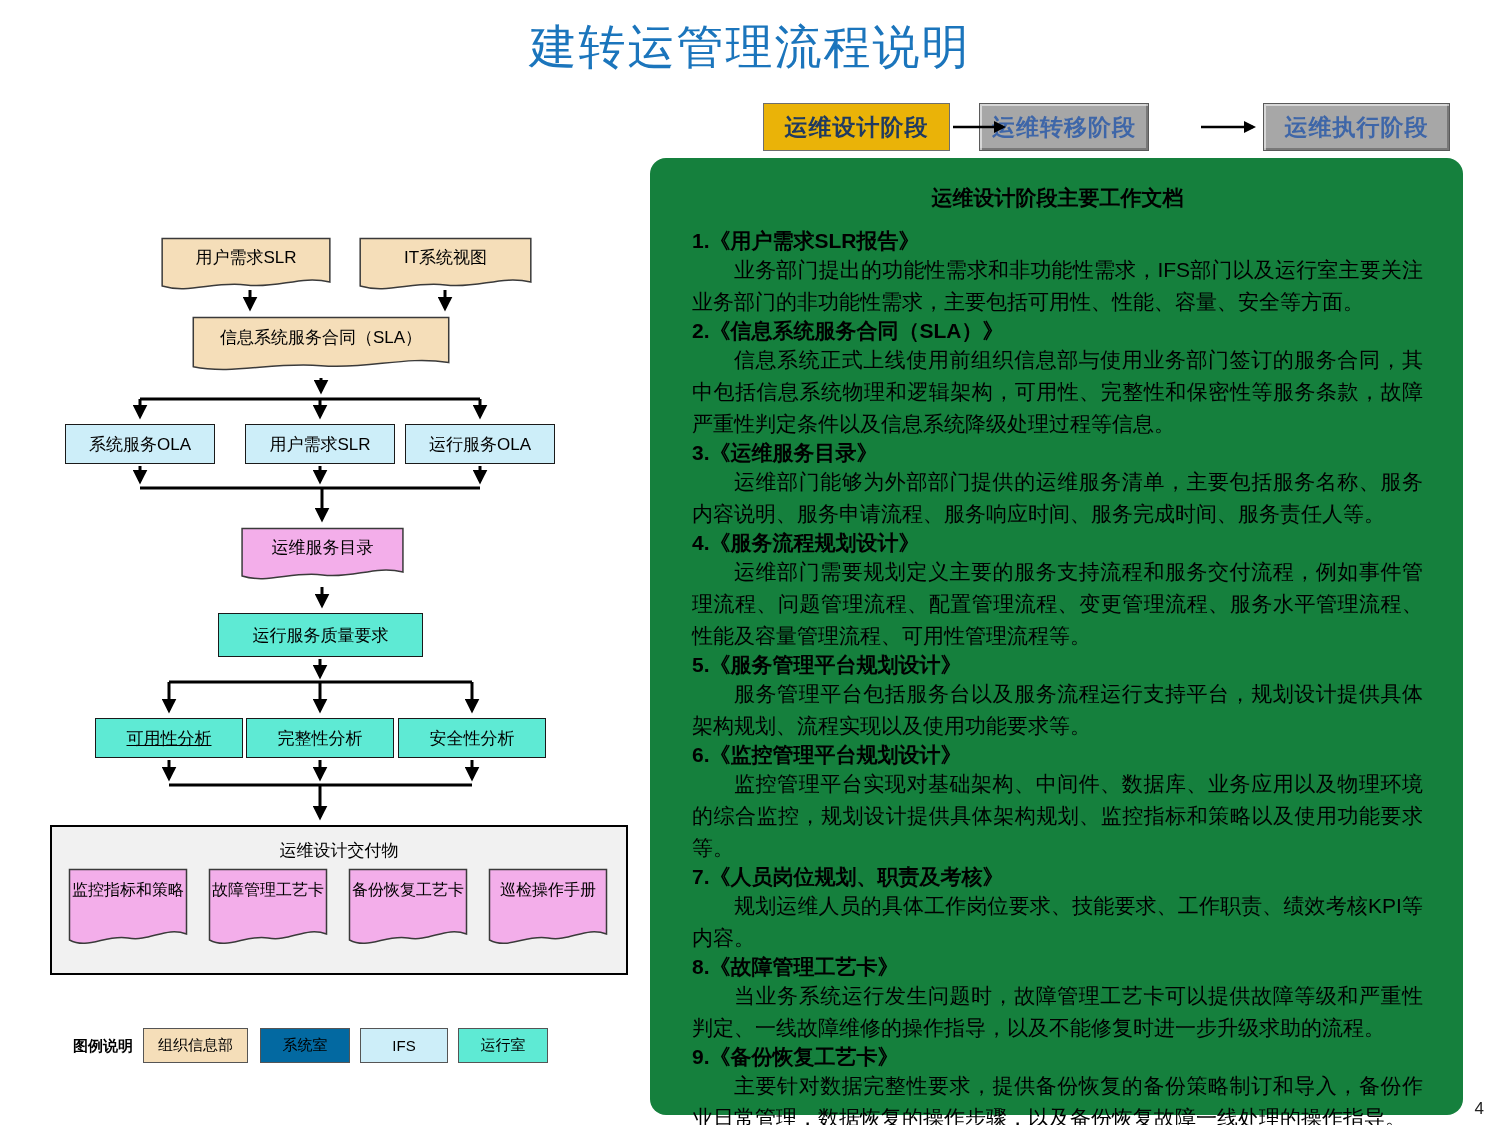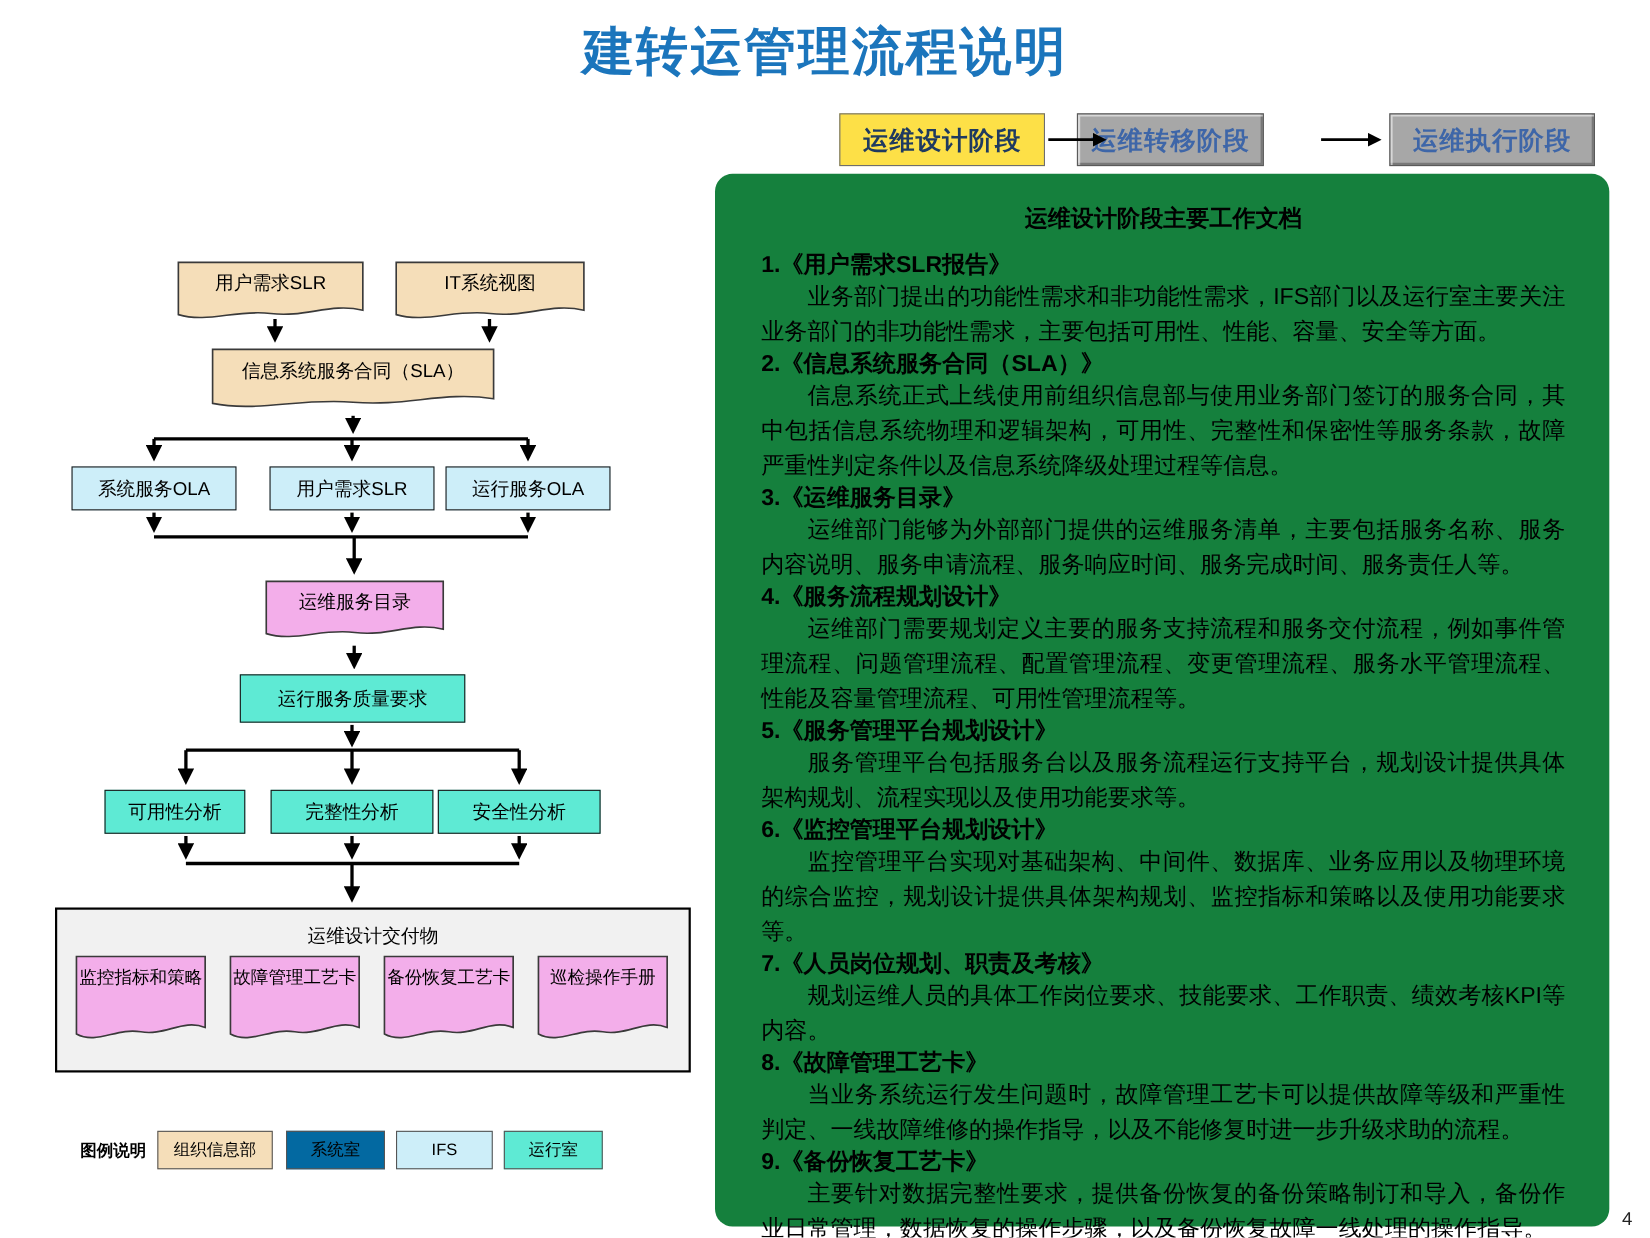--- a/index.html
+++ b/index.html
@@ -3,32 +3,32 @@
 <meta charset="utf-8">
 <style>
   html,body{margin:0;padding:0;}
   body{
     width:1500px;height:1125px;position:relative;background:#ffffff;
     font-family:"Liberation Sans","DejaVu Sans",sans-serif;color:#000;overflow:hidden;
   }
   
   .page-title{
     position:absolute;top:16px;left:0;width:1500px;text-align:center;
-    font-size:47px;letter-spacing:2px;color:#1B75BC;font-weight:700;
+    font-size:47px;letter-spacing:2px;color:#1B75BC;font-weight:400;
   }
   .page-num{position:absolute;right:16px;bottom:6px;font-size:17px;color:#222;}
 
   
   .phase{
     position:absolute;top:103px;height:48px;box-sizing:border-box;
     display:flex;align-items:center;justify-content:center;
     font-size:23px;letter-spacing:1px;
   }
   .phase-active{
-    left:763px;width:187px;background:#fde047;color:#1F3A60;
+    left:763px;width:187px;background:#eab308;color:#1F3A60;
     border:1.5px solid #6e6e6e;font-weight:bold;
   }
   .phase-gray{
     background:#A7A7A7;color:#3E66A8;border:1px solid #5a5a5a;font-weight:bold;
     box-shadow:inset 2px 2px 0 rgba(255,255,255,.55), inset -2px -2px 0 rgba(0,0,0,.28);
   }
   .phase-2{left:979px;width:170px;}
   .phase-3{left:1263px;width:187px;}
 
   
@@ -167,21 +167,21 @@
   <svg viewBox="0 0 120 58" preserveAspectRatio="none">
     <path d="M1.5 1.5 H118.5 V45 C98 38 82 52 60 48 C38 44 20 57 1.5 49 Z" vector-effect="non-scaling-stroke"></path>
   </svg>
   <span class="doc-label">运维服务目录</span>
 </div>
 
 <div class="rect-node fill-pink" style="left:218px;top:613px;width:205px;height:44px;">
   <span>运行服务质量要求</span>
 </div>
 
-<div class="rect-node fill-pink" style="left:95px;top:718px;width:128px;height:40px;">
+<div class="rect-node fill-pink" style="left:95px;top:718px;width:148px;height:40px;text-decoration:underline;">
   <span>可用性分析</span>
 </div>
 <div class="rect-node fill-pink" style="left:246px;top:718px;width:148px;height:40px;">
   <span>完整性分析</span>
 </div>
 <div class="rect-node fill-pink" style="left:398px;top:718px;width:148px;height:40px;">
   <span>安全性分析</span>
 </div>
 
 <div class="deliver-box">

